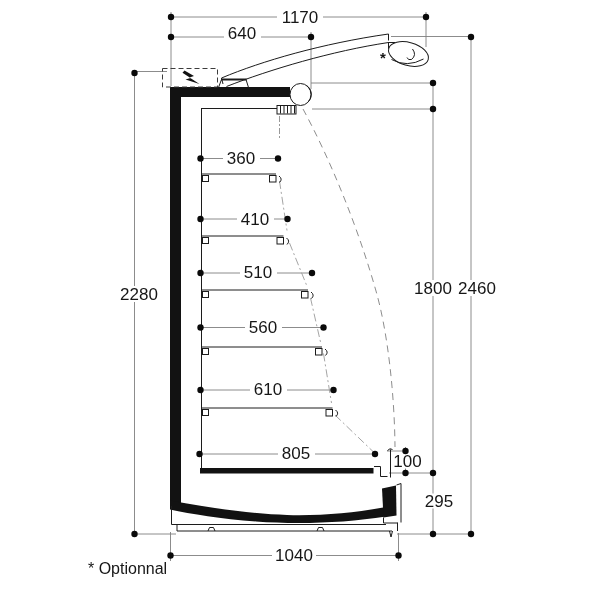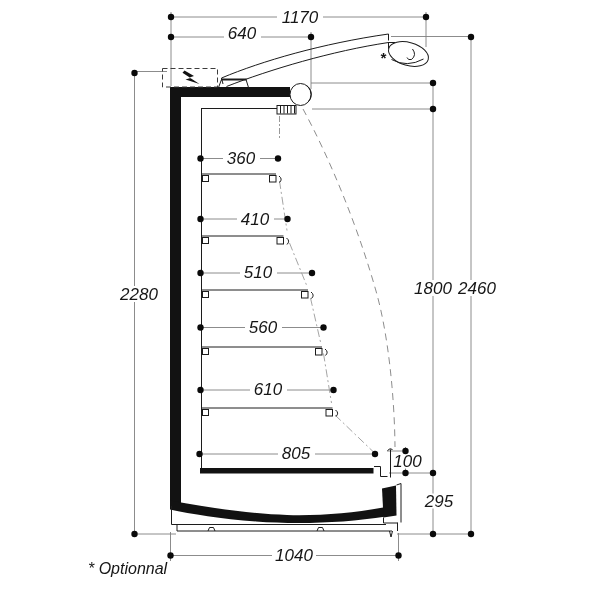--- a/index.html
+++ b/index.html
@@ -1,17 +1,17 @@
 <!DOCTYPE html>
 <html><head>
 <meta charset="utf-8">
 <style>
   html,body{margin:0;padding:0;background:#fff;}
   .stage{position:relative;width:600px;height:600px;background:#86efac;overflow:hidden;
-         font-family:"Liberation Sans",sans-serif;font-style:italic;}
+         font-family:"Liberation Sans",sans-serif;}
   svg text{fill:#161616;font-family:"Liberation Sans",sans-serif;font-size:17px;}
   svg text.note{font-size:16px;}
   svg text.star{font-size:15px;font-weight:bold;}
   .obj{stroke:#1c1c1c;stroke-width:1;fill:none;stroke-linecap:butt;}
   .objw{stroke:#1c1c1c;stroke-width:1;fill:#fff;}
   .fillb{fill:#121212;stroke:none;}
   .dim{stroke:#7f7f7f;stroke-width:0.9;fill:none;}
   .dash{stroke:#8d8d8d;stroke-width:1;fill:none;stroke-dasharray:7 5;}
   .chain{stroke:#9a9a9a;stroke-width:0.9;fill:none;stroke-dasharray:8 3 2 3;}
   .cline{stroke:#8d8d8d;stroke-width:0.9;fill:none;stroke-dasharray:6 2 2 2;}

